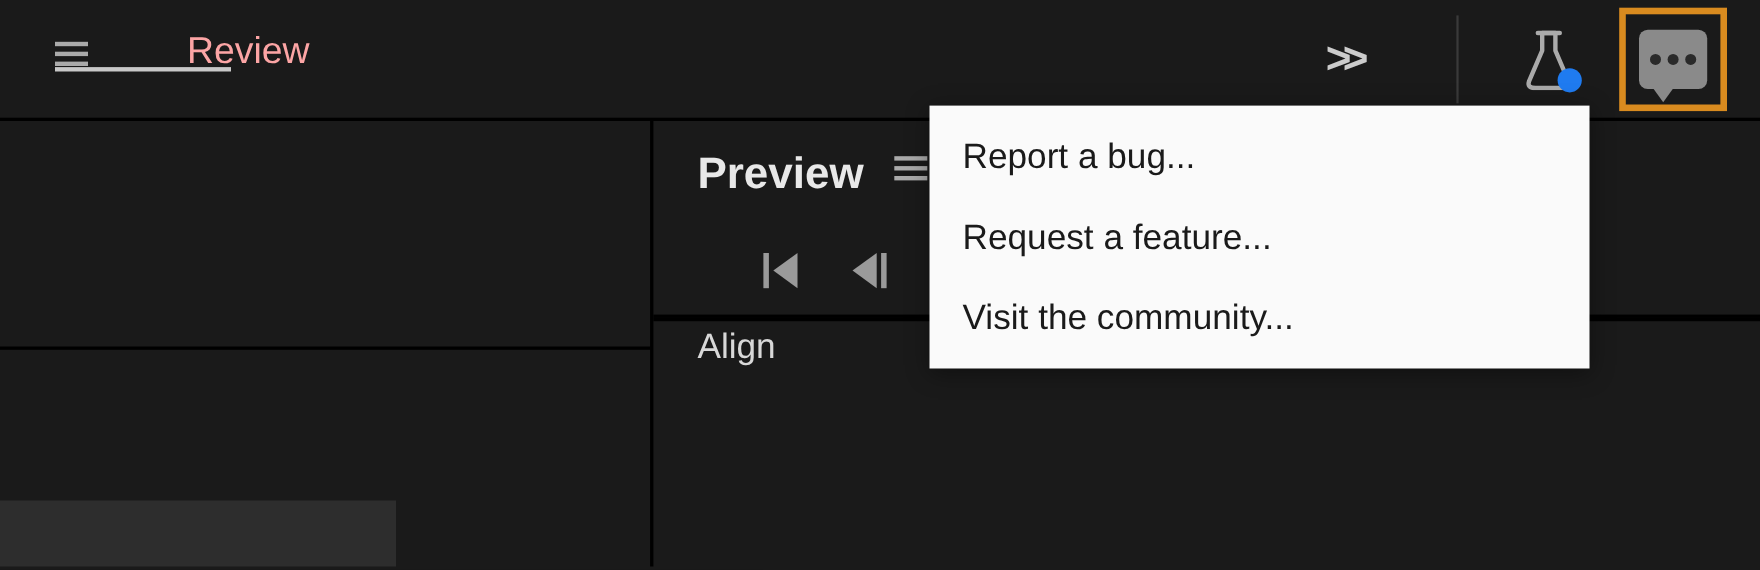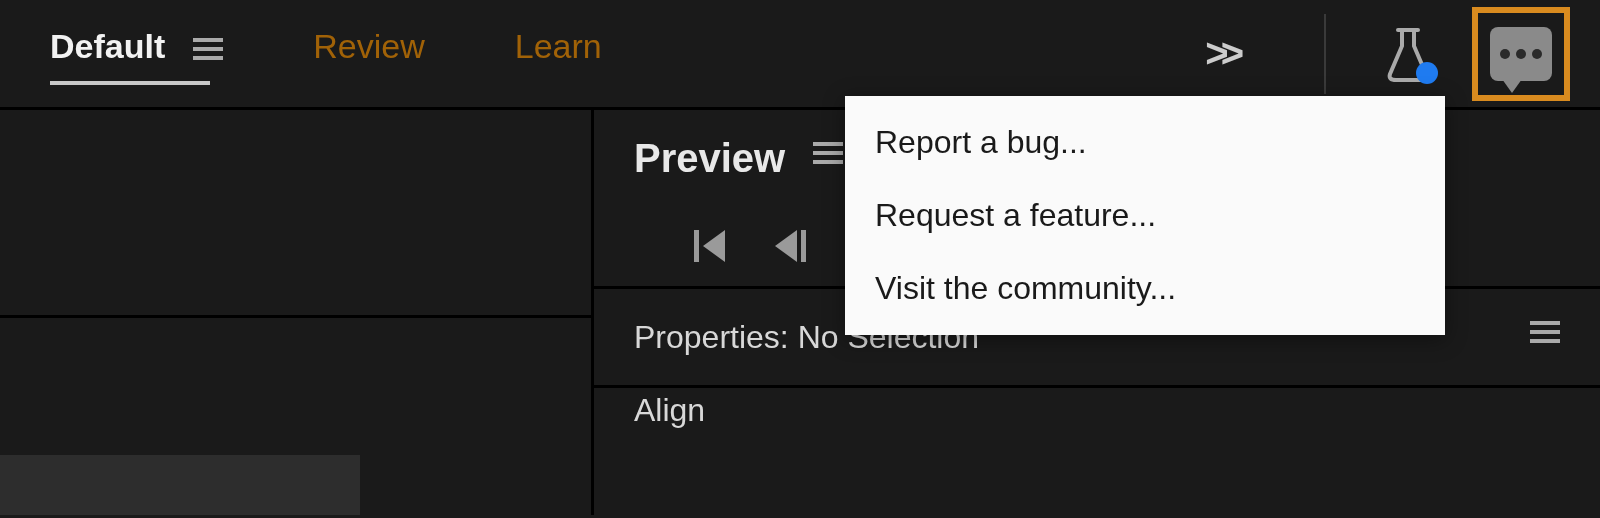--- a/index.html
+++ b/index.html
@@ -28,21 +28,21 @@
       align-items: center;
       gap: 90px;
     }
     .ws-item {
       display: flex;
       align-items: center;
       gap: 28px;
       position: relative;
     }
     .ws-tab {
-      color: #a16207;
+      color: #fca5a5;
       font-size: 34px;
       font-weight: 400;
       cursor: pointer;
       padding-bottom: 14px;
     }
     .ws-tab.active {
       color: #f2f2f2;
       font-weight: 600;
     }
     .ws-underline {
@@ -280,33 +280,29 @@
       color: #1a1a1a;
       cursor: pointer;
     }
   </style>
 </head>
 <body>
 
 <div class="top-bar">
   <div class="workspace-tabs">
     <div class="ws-item">
-      <span class="ws-tab active">Default</span>
       <span class="hamburger">
         <span></span>
           <span></span>
           <span></span>
       </span>
       <div class="ws-underline"></div>
     </div>
     <div class="ws-item">
       <span class="ws-tab">Review</span>
-    </div>
-    <div class="ws-item">
-      <span class="ws-tab">Learn</span>
     </div>
   </div>
 
   <div class="top-right">
     <span class="chevron-more">&gt;&gt;</span>
     <div class="vdivider"></div>
     <div class="flask-icon">
       <svg class="flask-svg" viewBox="0 0 48 56">
         <path d="M18 4 L18 20 L6 48 Q4 54 12 54 L36 54 Q44 54 42 48 L30 20 L30 4 Z" fill="none" stroke="#aaa" stroke-width="4" stroke-linejoin="round"></path>
         <line x1="14" y1="4" x2="34" y2="4" stroke="#aaa" stroke-width="4" stroke-linecap="round"></line>
@@ -345,28 +341,20 @@
       </div>
       <div class="ctrl-btn step-back">
         <div class="tri"></div>
           <div class="bar"></div>
       </div>
       <div class="ctrl-btn play-btn">
         <div class="tri"></div>
       </div>
     </div>
     <div class="h-divider"></div>
-    <div class="properties-header">
-      <span class="panel-title-normal">Properties: No Selection</span>
-      <span class="hamburger hamburger-right">
-        <span></span>
-          <span></span>
-          <span></span>
-      </span>
-    </div>
     <div class="h-divider"></div>
     <div class="align-header">
       <span class="panel-title-normal">Align</span>
     </div>
   </div>
 </div>
 
 <div class="dropdown-menu">
   <div class="dropdown-item">Report a bug...</div>
   <div class="dropdown-item">Request a feature...</div>

